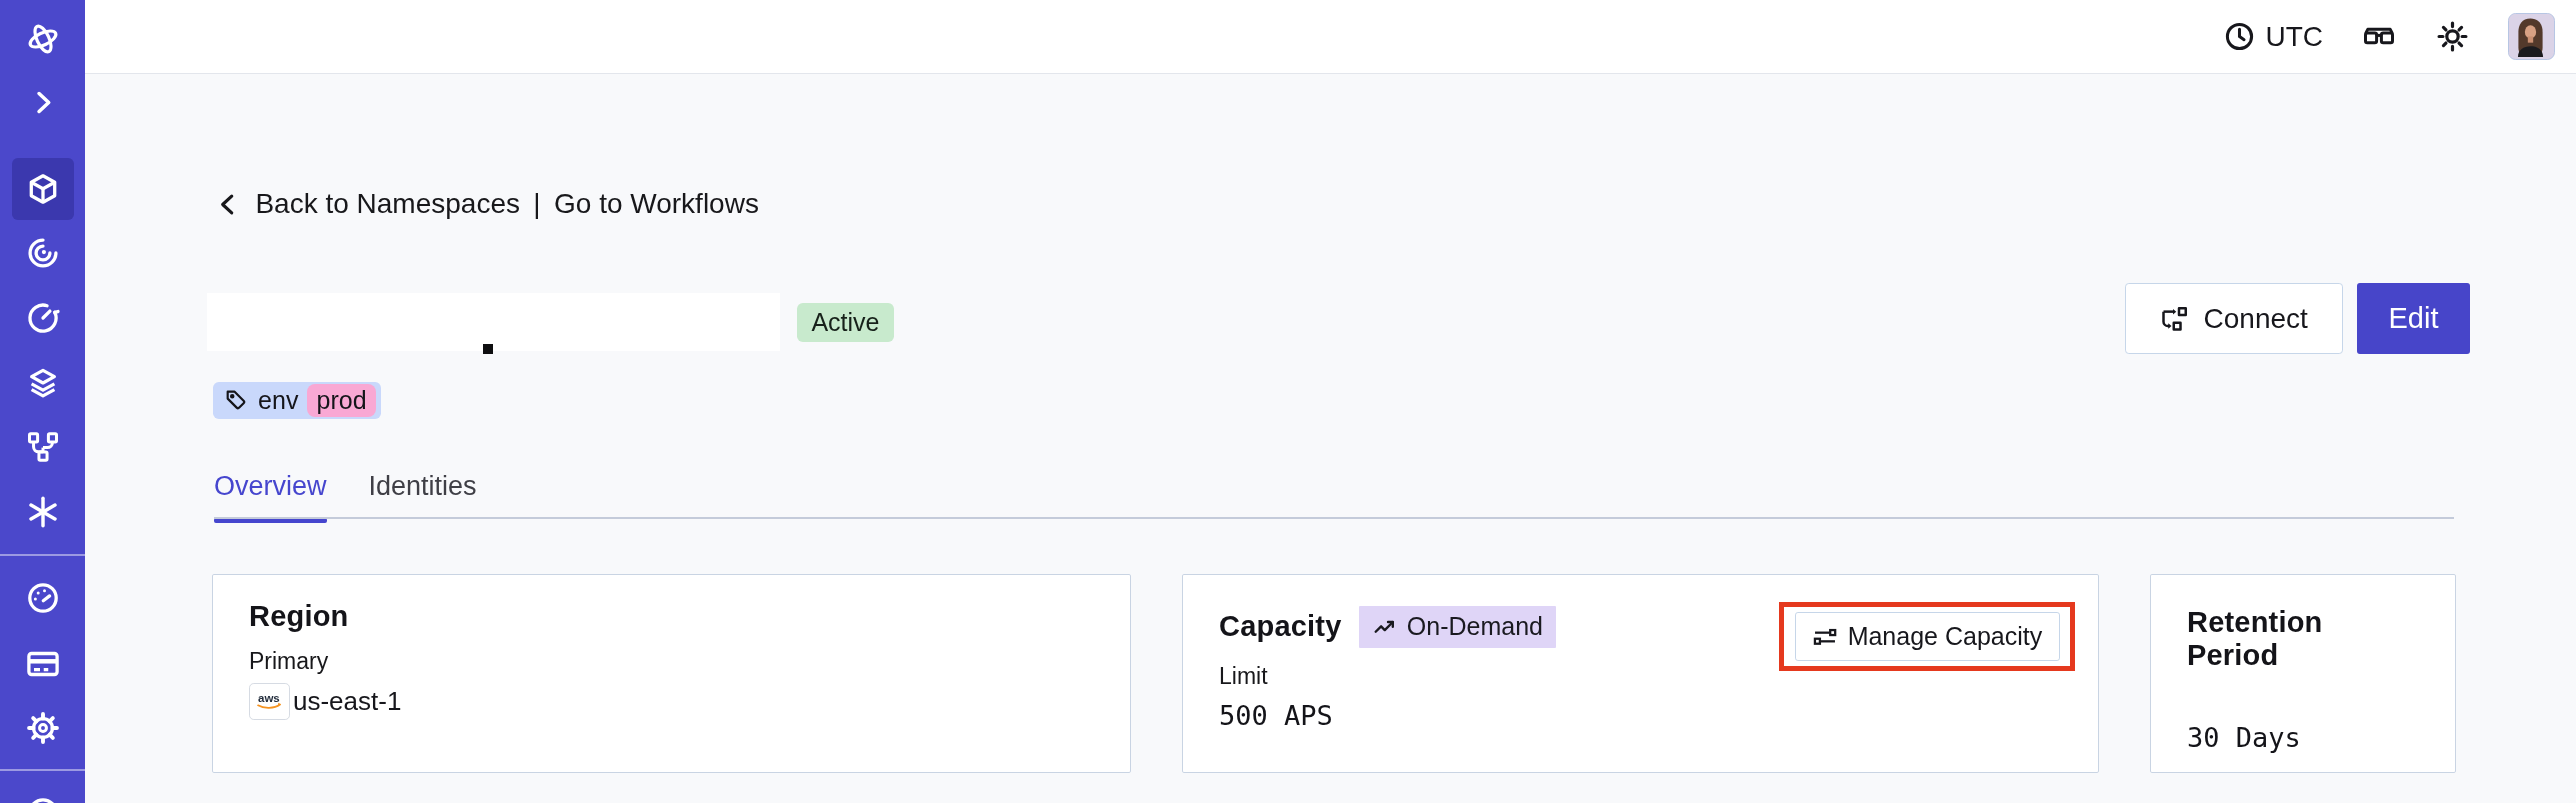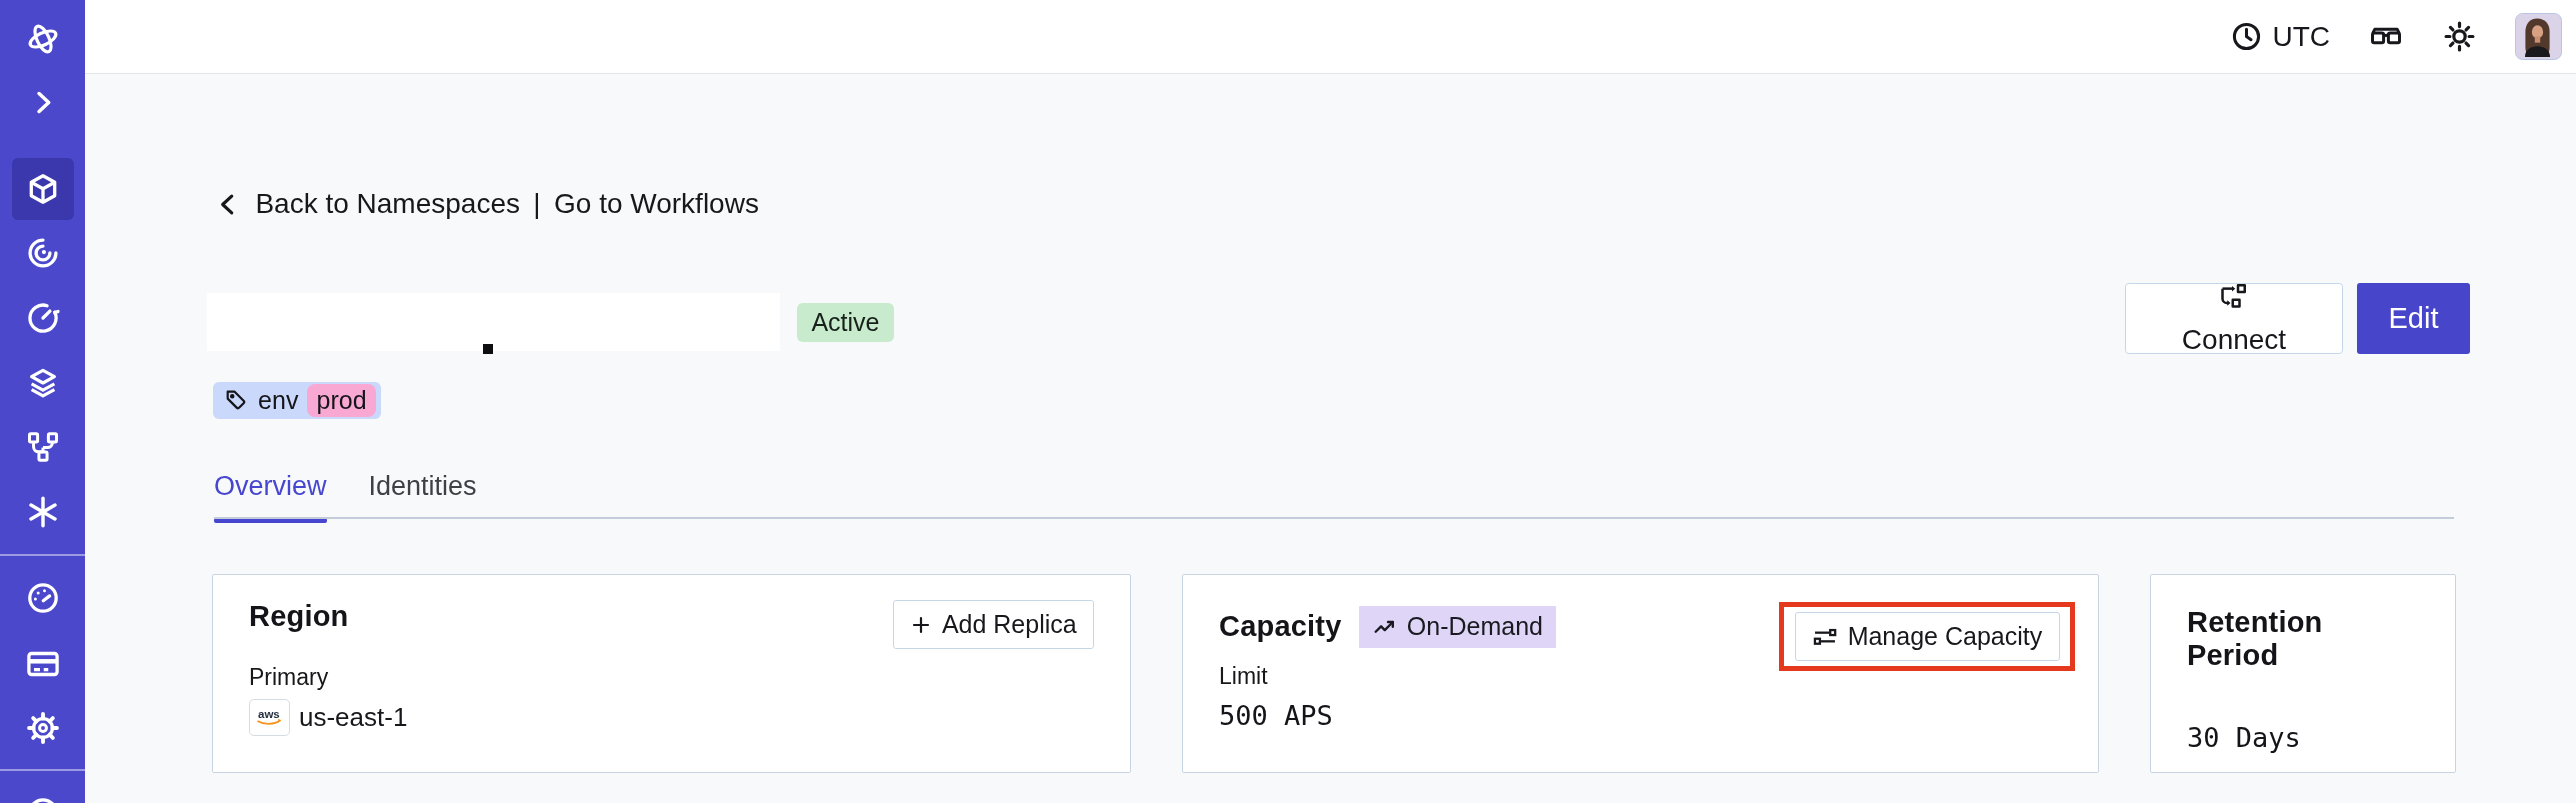--- a/index.html
+++ b/index.html
@@ -7,41 +7,41 @@
   body { font-family:"Liberation Sans", sans-serif; color:#17171C; background:#F8F9FB; position:relative; }
 
   
   .sidebar { position:absolute; left:0; top:0; width:85px; height:804px; background:#4B48CB; z-index:5; }
   .side-item { position:absolute; left:0; width:85px; height:42px; display:flex; align-items:center; justify-content:center; color:#fff; }
   .side-active-tile { position:absolute; left:11.5px; top:158px; width:62px; height:62px; background:#3B38AE; border-radius:5.8px; }
   .side-divider { position:absolute; left:0; width:85px; height:1.9px; background:rgba(255,255,255,0.45); }
 
   
   .topbar { position:absolute; left:85px; top:0; right:0; height:74px; background:#fff; border-bottom:1.9px solid #E3E6EC;
-            display:flex; align-items:center; justify-content:flex-end; gap:38px; padding-right:14px; }
+            display:flex; align-items:center; justify-content:flex-end; gap:38px; padding-right:21px; }
   .tz { display:flex; align-items:center; gap:9.6px; font-size:28px; font-weight:500; color:#17171C; cursor:pointer; }
   .icon-btn { display:flex; align-items:center; justify-content:center; color:#17171C; cursor:pointer; background:none; border:none; }
   .avatar { width:47px; height:47px; border-radius:7.7px; border:1.9px solid #B7C6E4; overflow:hidden; cursor:pointer; background:#DBD3E7; }
 
   
   .main { position:absolute; left:85px; top:81px; right:0; bottom:0; background:#F8F9FB; }
 
   .breadcrumb { position:absolute; left:128px; top:107px; display:flex; align-items:center; gap:13.4px; font-size:28px; font-weight:500; color:#18181B; }
   .breadcrumb .crumb { cursor:pointer; }
   .breadcrumb .sep { color:#18181B; font-weight:400; }
 
   .redact-box { position:absolute; left:122px; top:212px; width:573px; height:58px; background:#FFFFFF; }
   .redact-dot { position:absolute; left:398px; top:263px; width:9.6px; height:9.6px; background:#0E0E10; }
 
   .status-badge { position:absolute; left:712px; top:222px; height:39px; display:inline-flex; align-items:center;
                   padding:0 14.4px; background:#C8EACD; border-radius:5.8px; font-size:25px; font-weight:500; color:#17211A; }
 
   .btn { display:inline-flex; align-items:center; justify-content:center; cursor:pointer; background:#fff;
          border:1.9px solid #C6D6E9; border-radius:3.8px; color:#17171C; font-family:"Liberation Sans",sans-serif; }
-  .connect-btn { position:absolute; left:2040px; top:202px; width:218px; height:71px; gap:13.4px; font-size:28px; font-weight:500;flex-direction:column; }
+  .connect-btn { position:absolute; left:2040px; top:202px; width:218px; height:71px; gap:13.4px; font-size:28px; font-weight:500; }
   .edit-btn { position:absolute; left:2272px; top:202px; width:113px; height:71px; background:#4745C9; border:none; border-radius:2.9px;
               color:#fff; font-size:29px; font-weight:500; }
 
   .tag-pill { position:absolute; left:128px; top:293px; height:37px; display:inline-flex; align-items:center; gap:8.6px;
               background:#C9D8FB; border-radius:5.8px; padding:0 4.8px 0 10.5px; font-size:25px; color:#15151A; cursor:pointer;margin-top:8px; }
   .tag-chip { background:#f9a8d4; border-radius:8px; padding:1.9px 9.6px;text-align:right; }
 
   .tabs { position:absolute; left:129px; top:390px; display:flex; gap:42px; }
   .tab { font-size:27px; font-weight:500; padding:0 0 21px 0; cursor:pointer; color:#3F3F46; position:relative; }
   .tab.active { color:#4646CE; }
@@ -50,21 +50,21 @@
 
   .cards { position:absolute; left:127px; top:493px; display:flex; gap:51px; }
   .card { background:#fff; border:1.9px solid #C9D4E3; border-radius:1.9px; height:199px; padding:25px 36px; position:relative; }
   .card-region { width:919px; }
   .card-capacity { width:917px; }
   .card-retention { width:306px; }
   .card-title { font-size:29px; font-weight:700; color:#141419; letter-spacing:0.2px; }
   .card-head { display:flex; align-items:flex-start; justify-content:space-between; }
   .head-left { display:flex; align-items:center; gap:17.3px; margin-top:5.8px; }
   .sub-label { font-size:23px; color:#18181B; margin-top:15.3px; }
-  .value-row { display:flex; align-items:center; gap:9px; margin-top:7.7px; }
+  .value-row { display:flex; align-items:center; gap:3px; margin-top:7.7px; }
   .value-text { font-size:26px; color:#17171C; }
   .mono-value { font-family:"DejaVu Sans Mono", monospace; font-size:27px; color:#141419; margin-top:9.6px; }
 
   .small-btn { height:49px; padding:0 16.3px; gap:9.6px; font-size:25px; font-weight:500; border-radius:2.9px; }
   .ondemand-badge { display:inline-flex; align-items:center; gap:8.6px; height:42px; padding:0 13.4px; background:#DFD5F7;
                     border-radius:1px; font-size:25px; font-weight:500; color:#1A1A20; }
   .red-highlight { border:5.8px solid #E5391E; padding:4.8px 10.5px; display:inline-block; position:absolute; right:23px; top:15.3px;margin-top:12px; }
   .aws-chip { width:41px; height:37px; background:#fff; border:1.9px solid #D6DBE3; border-radius:4.8px;
               display:flex; align-items:center; justify-content:center; }
   .retention-value { margin-top:50px; }
@@ -267,28 +267,20 @@
     <div class="tab active">Overview</div>
     <div class="tab">Identities</div>
   </div>
   <div class="tab-track"></div>
 
   <div class="cards">
 
     <section class="card card-region">
       <div class="card-head">
         <h2 class="card-title">Region</h2>
-        <button class="btn small-btn">
-          <span>
-            <svg width="22" height="22" viewBox="0 0 22 22" fill="none" stroke="#17171C" stroke-width="2.2" stroke-linecap="round">
-              <path d="M11 4v14M4 11h14"></path>
-            </svg>
-          </span>
-          <span>Add Replica</span>
-        </button>
       </div>
       <div class="sub-label">Primary</div>
       <div class="value-row">
         <span class="aws-chip">
           <svg width="30" height="23" viewBox="0 0 31 24">
             <text x="3" y="13" font-family="Liberation Sans, sans-serif" font-size="12" font-weight="700" fill="#252F3E">aws</text>
             <path d="M3 16c6 3.6 17 3.6 23-.8" fill="none" stroke="#F59321" stroke-width="1.8" stroke-linecap="round"></path>
             <path d="M24.2 13.4l2.6 1.5-3 .9z" fill="#F59321"></path>
           </svg>
         </span>

